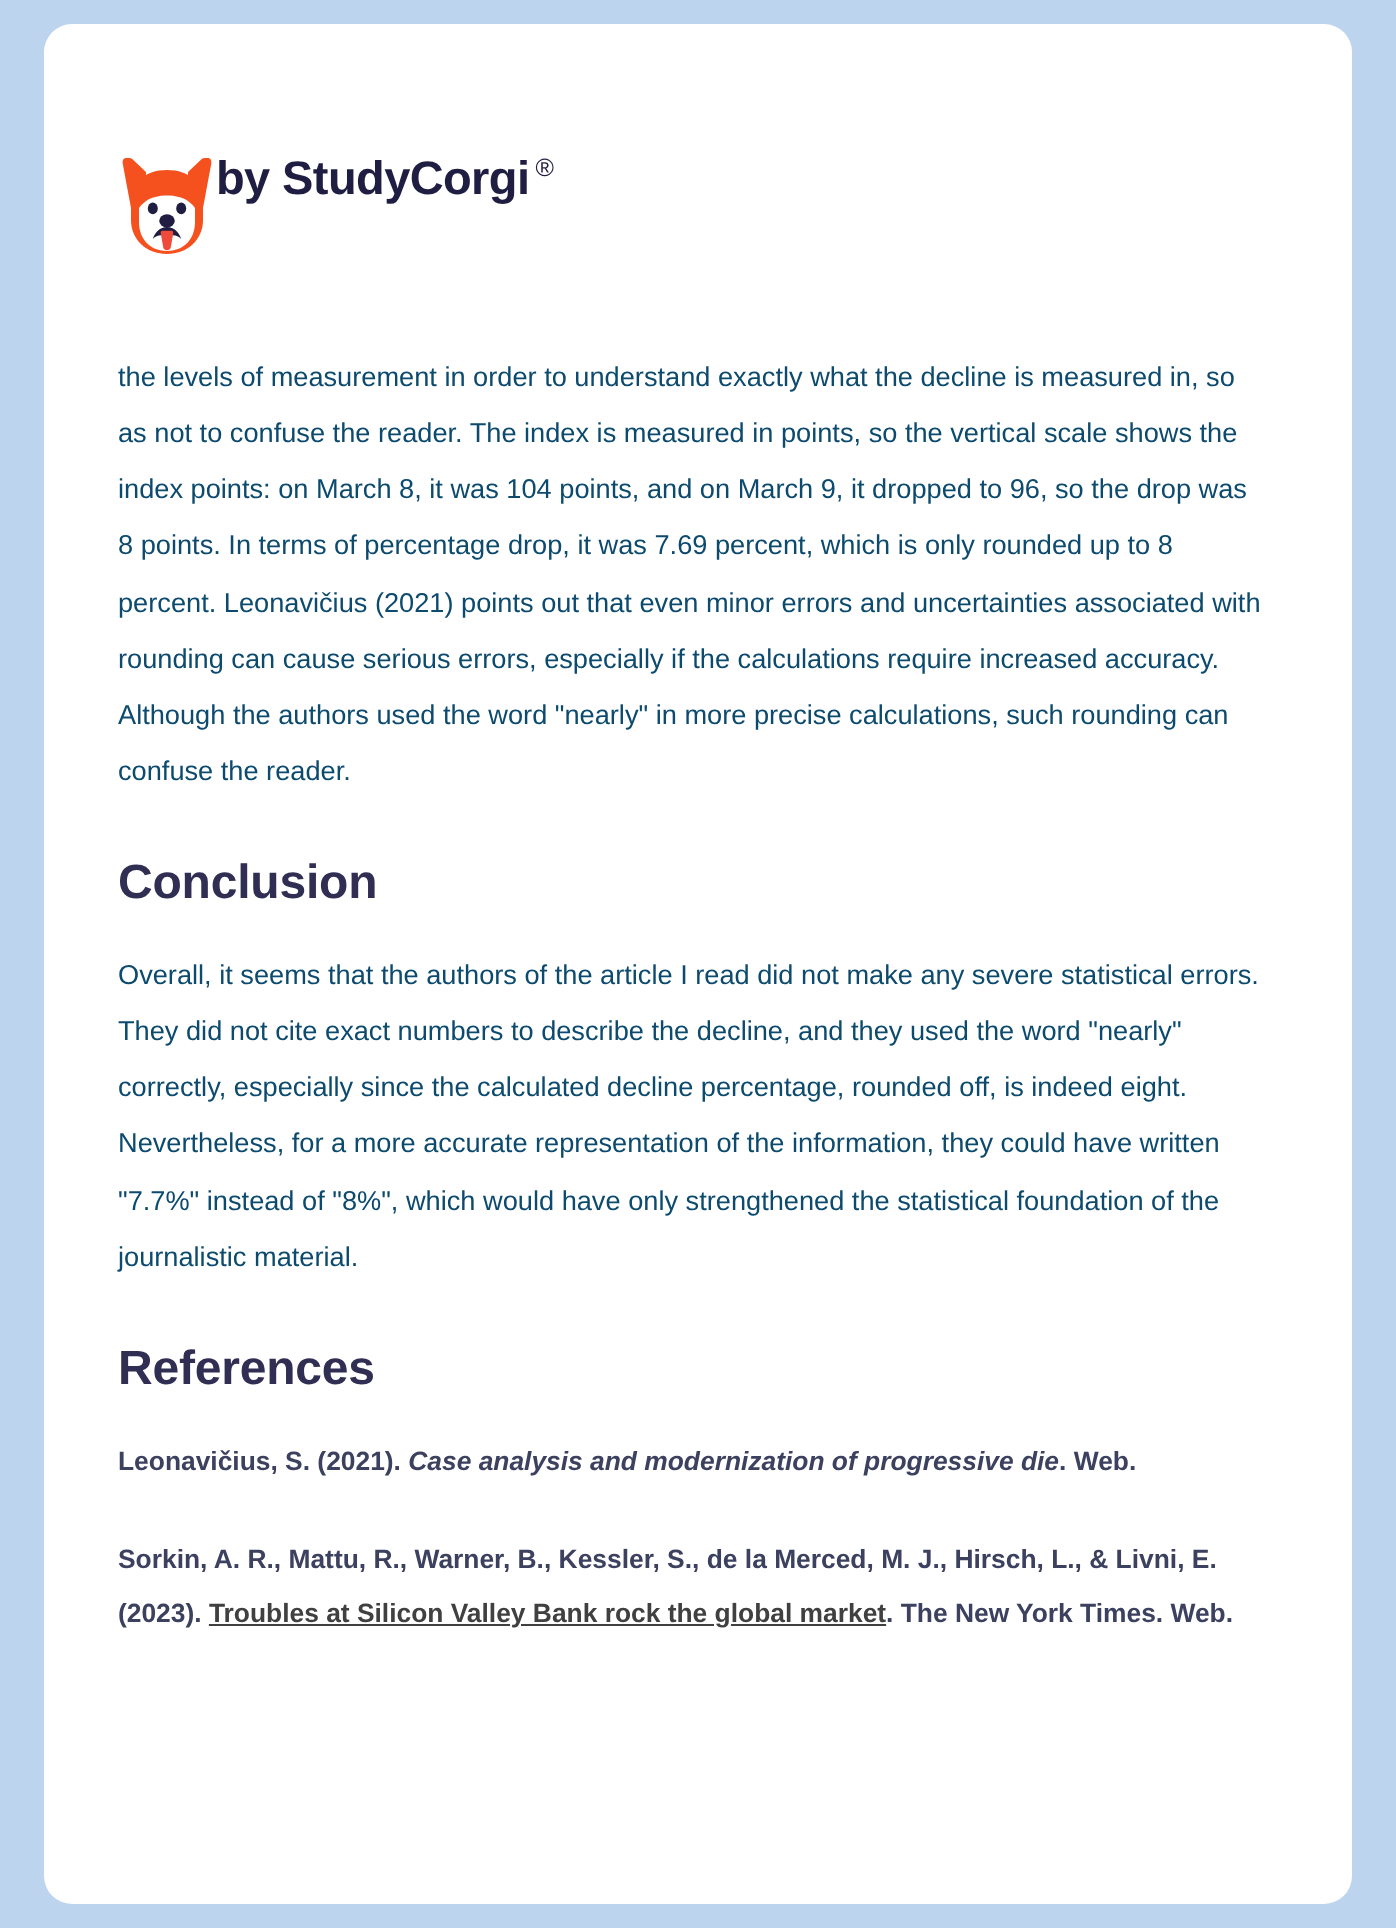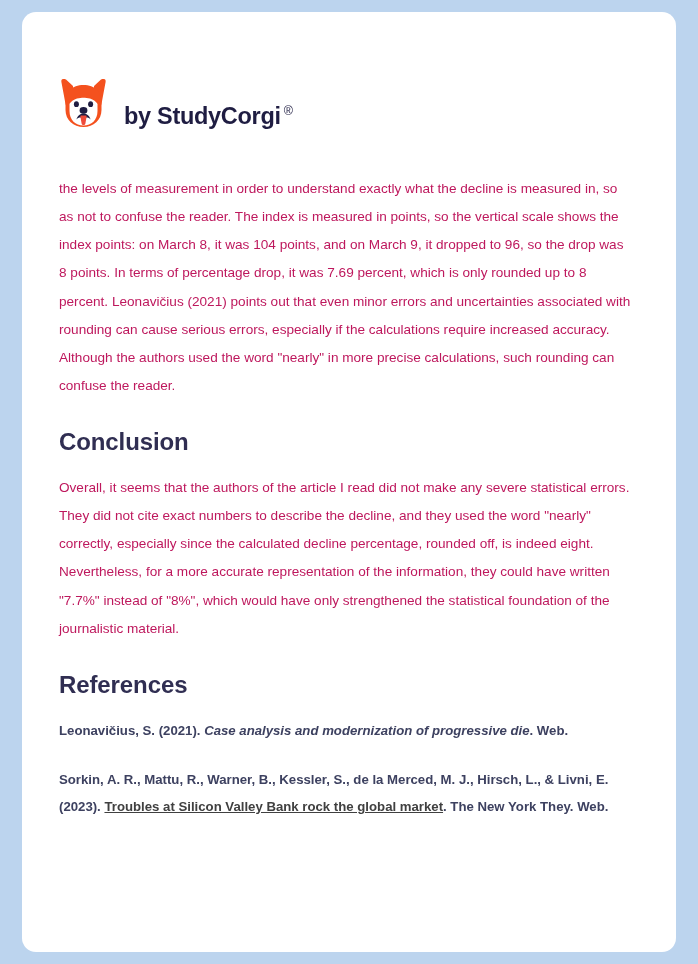--- a/index.html
+++ b/index.html
@@ -29,22 +29,22 @@
   
   .doc-header {
     display: flex;
     align-items: flex-start;
     justify-content: space-between;
     padding: 58px 22px 0 37px;
   }
 
   .brand {
     display: flex;
-    align-items: flex-end;
-    gap: 16px;
+    align-items: flex-start;
+    gap: 0;
     flex-shrink: 0;
     padding-top: 6px;
   }
   .brand-logo { width: 49px; height: 54px; display: block; }
 
   .brand-wordmark {
     display: flex;
     align-items: flex-start;
     font-size: 23.5px;
     font-weight: bold;
@@ -82,21 +82,21 @@
 
   
   .doc-body {
     padding: 0 43px 0 37px;
     margin-top: 45px;
   }
 
   .para {
     font-size: 13.6px;
     line-height: 2.07;
-    color: #be185d;
+    color: #0c4a6e;
     margin: 0 0 0 0;
     text-align: left;
   }
 
   h2.section-heading {
     font-size: 24px;
     font-weight: bold;
     color: #302e52;
     margin: 27px 0 17px 0;
     line-height: 1.25;
@@ -157,19 +157,19 @@
 
     <h2 class="section-heading">References</h2>
 
     <div class="refs-block">
 
       <p class="ref-entry">
         <span>Leonavičius, S. (2021). </span><span class="ref-italic">Case analysis and modernization of progressive die</span><span>. Web.</span>
       </p>
 
       <p class="ref-entry">
-        <span>Sorkin, A. R., Mattu, R., Warner, B., Kessler, S., de la Merced, M. J., Hirsch, L., &amp; Livni, E. (2023). </span><a class="ref-link" href="#">Troubles at Silicon Valley Bank rock the global market</a><span>. The New York They. Web.</span>
+        <span>Sorkin, A. R., Mattu, R., Warner, B., Kessler, S., de la Merced, M. J., Hirsch, L., &amp; Livni, E. (2023). </span><a class="ref-link" href="#">Troubles at Silicon Valley Bank rock the global market</a><span>. The New York Times. Web.</span>
       </p>
 
     </div>
   </div>
 
 </div>
 
 </body></html>

